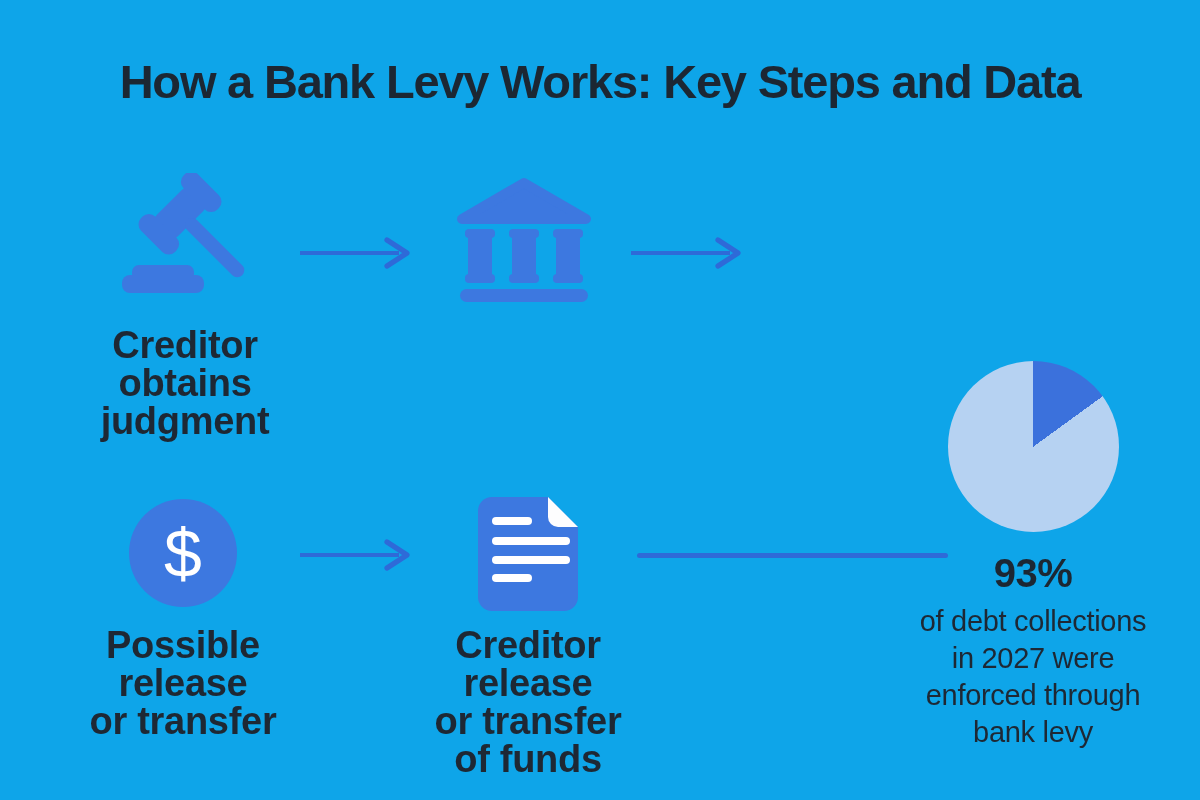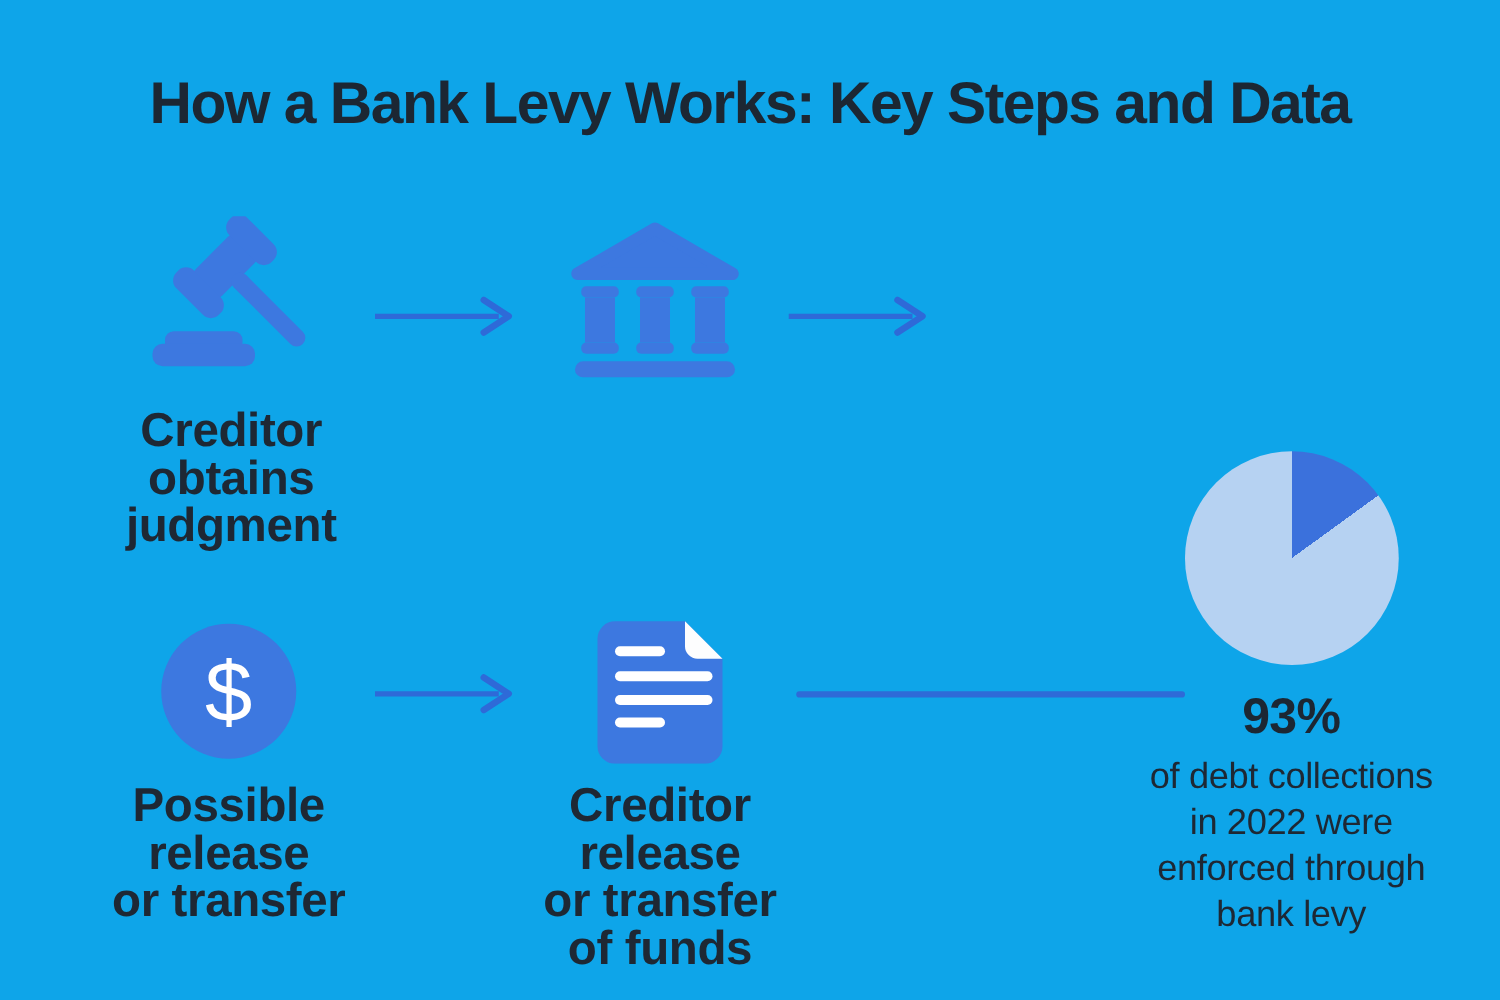--- a/index.html
+++ b/index.html
@@ -172,18 +172,18 @@
     <div class="step-label">Creditor release
 or transfer
 of funds</div>
   </section>
 
   <div class="connector-line"></div>
 
   <div class="stat">
     <div class="stat-value">93%</div>
     <div class="stat-desc">of debt collections
-in 2022 were
+in 2027 were
 enforced through
 bank levy</div>
   </div>
 
 </div>
 
 </body></html>

